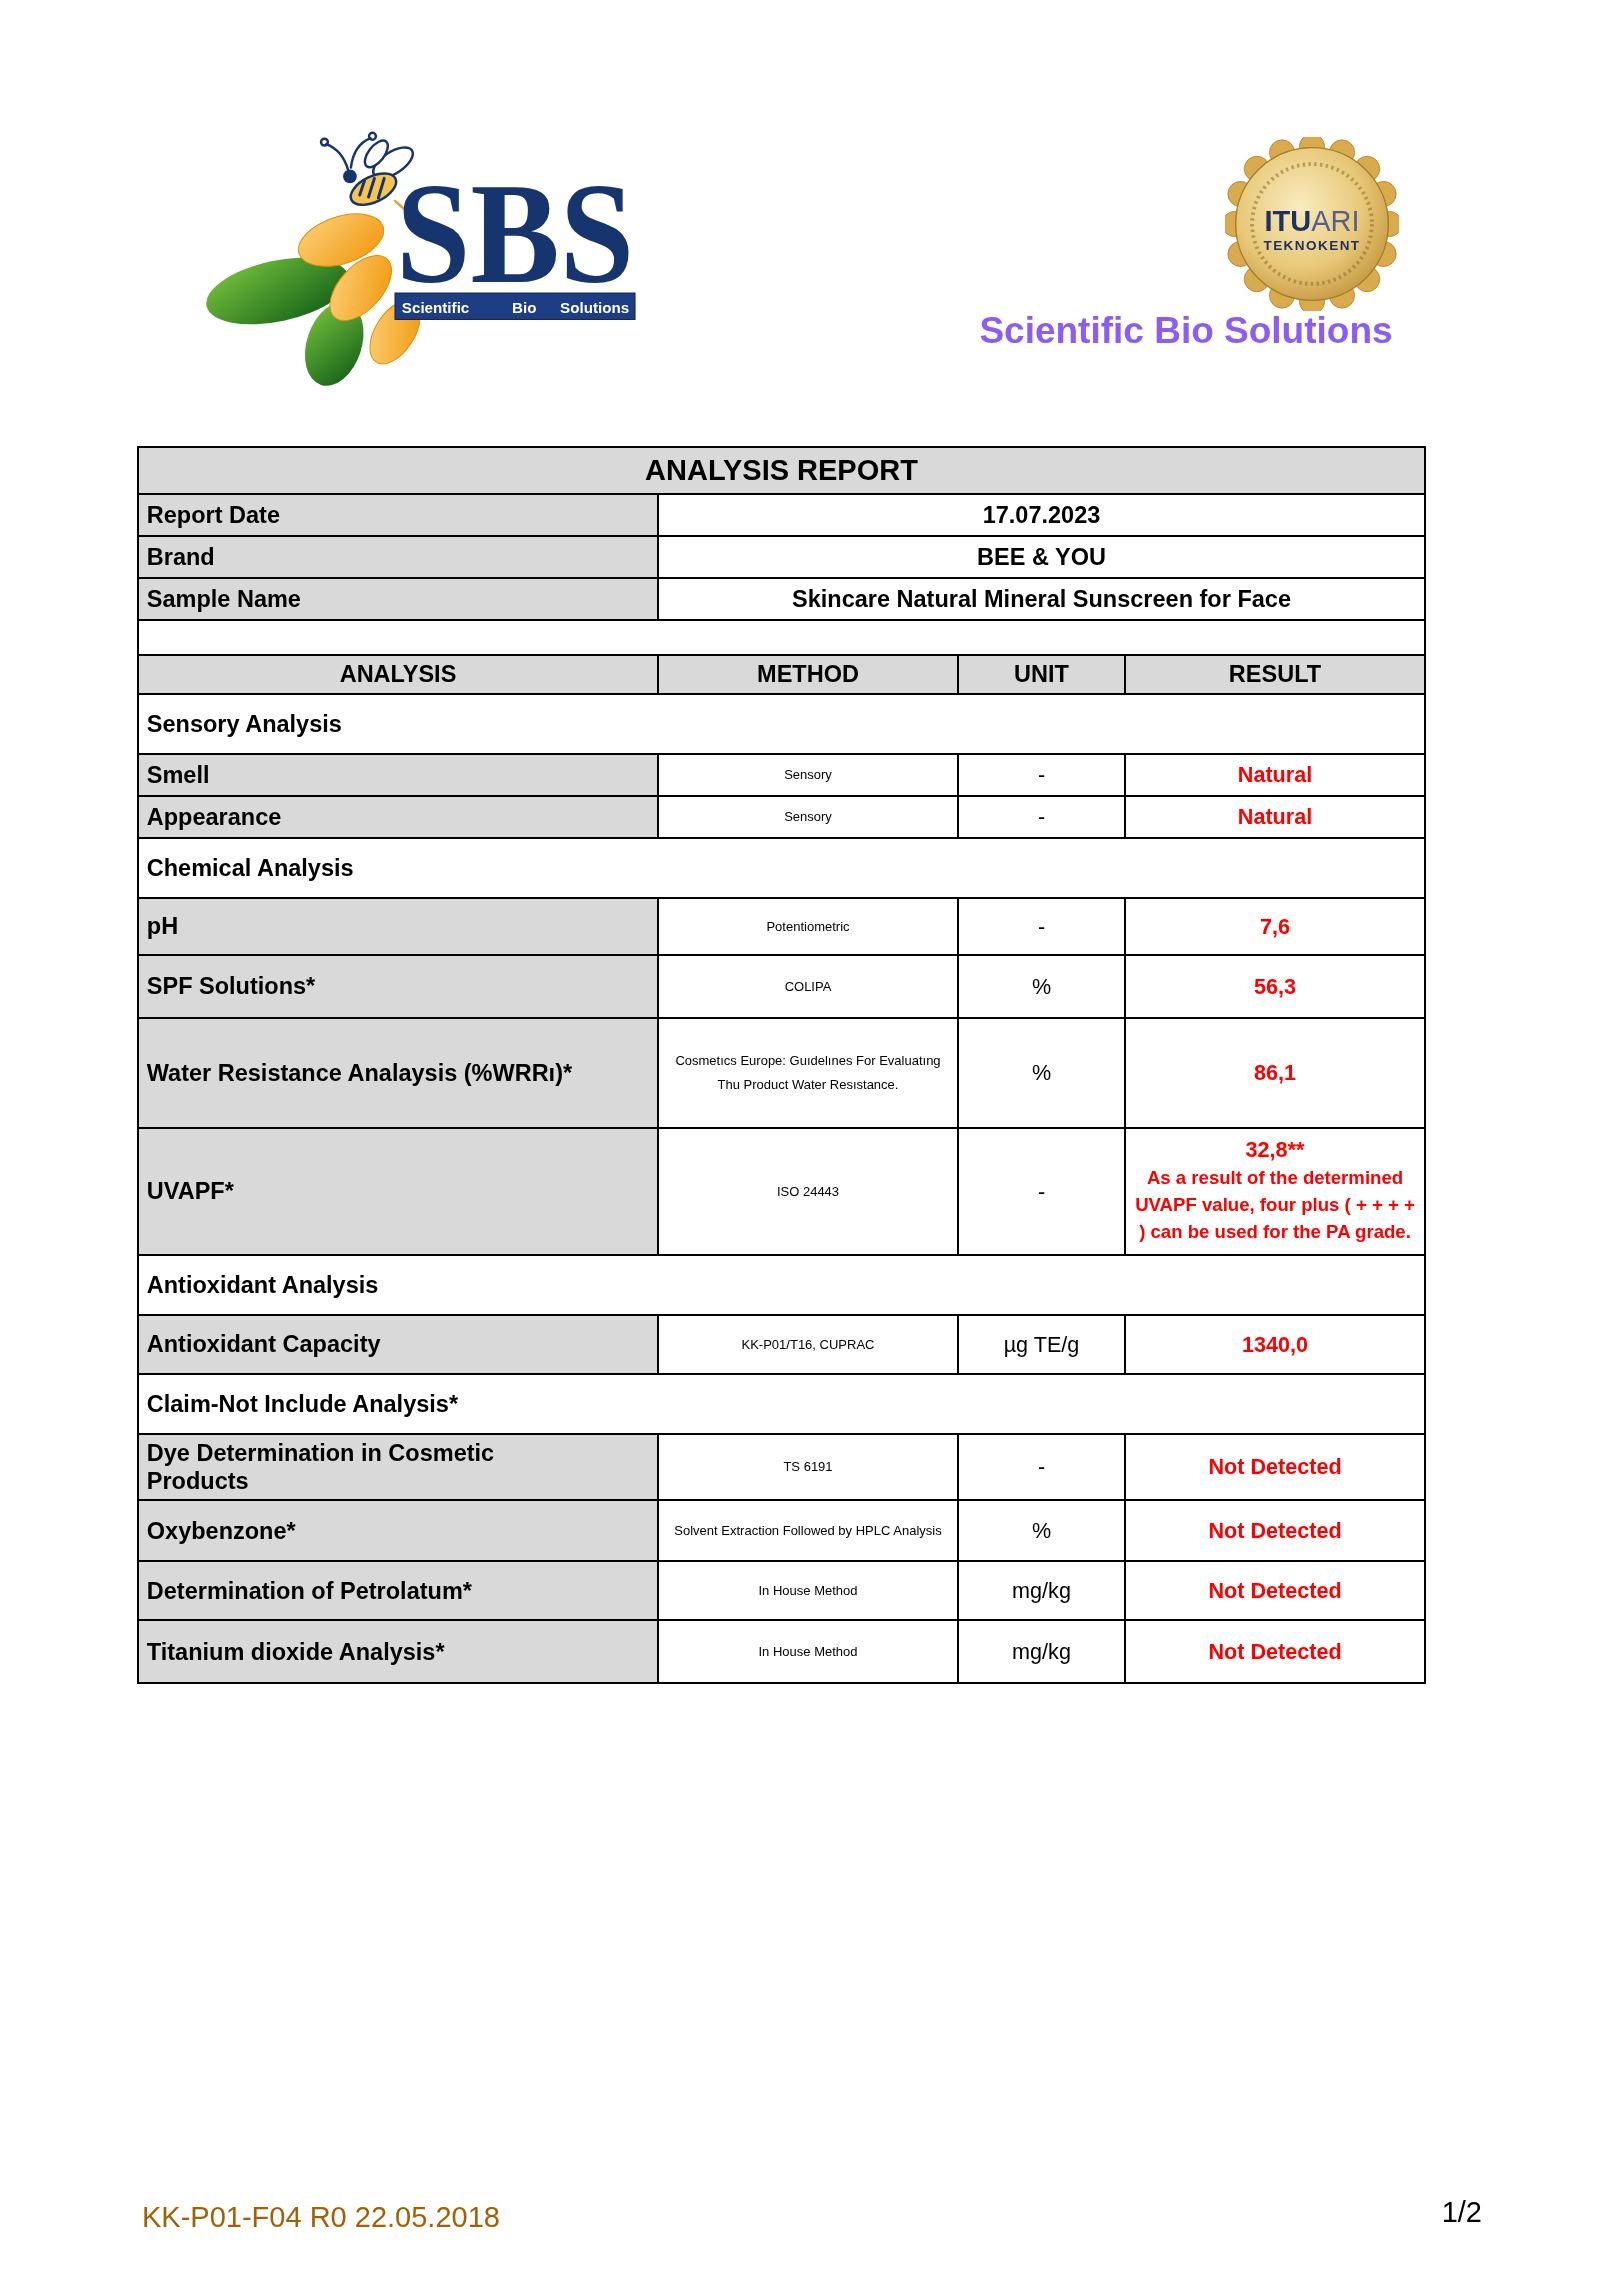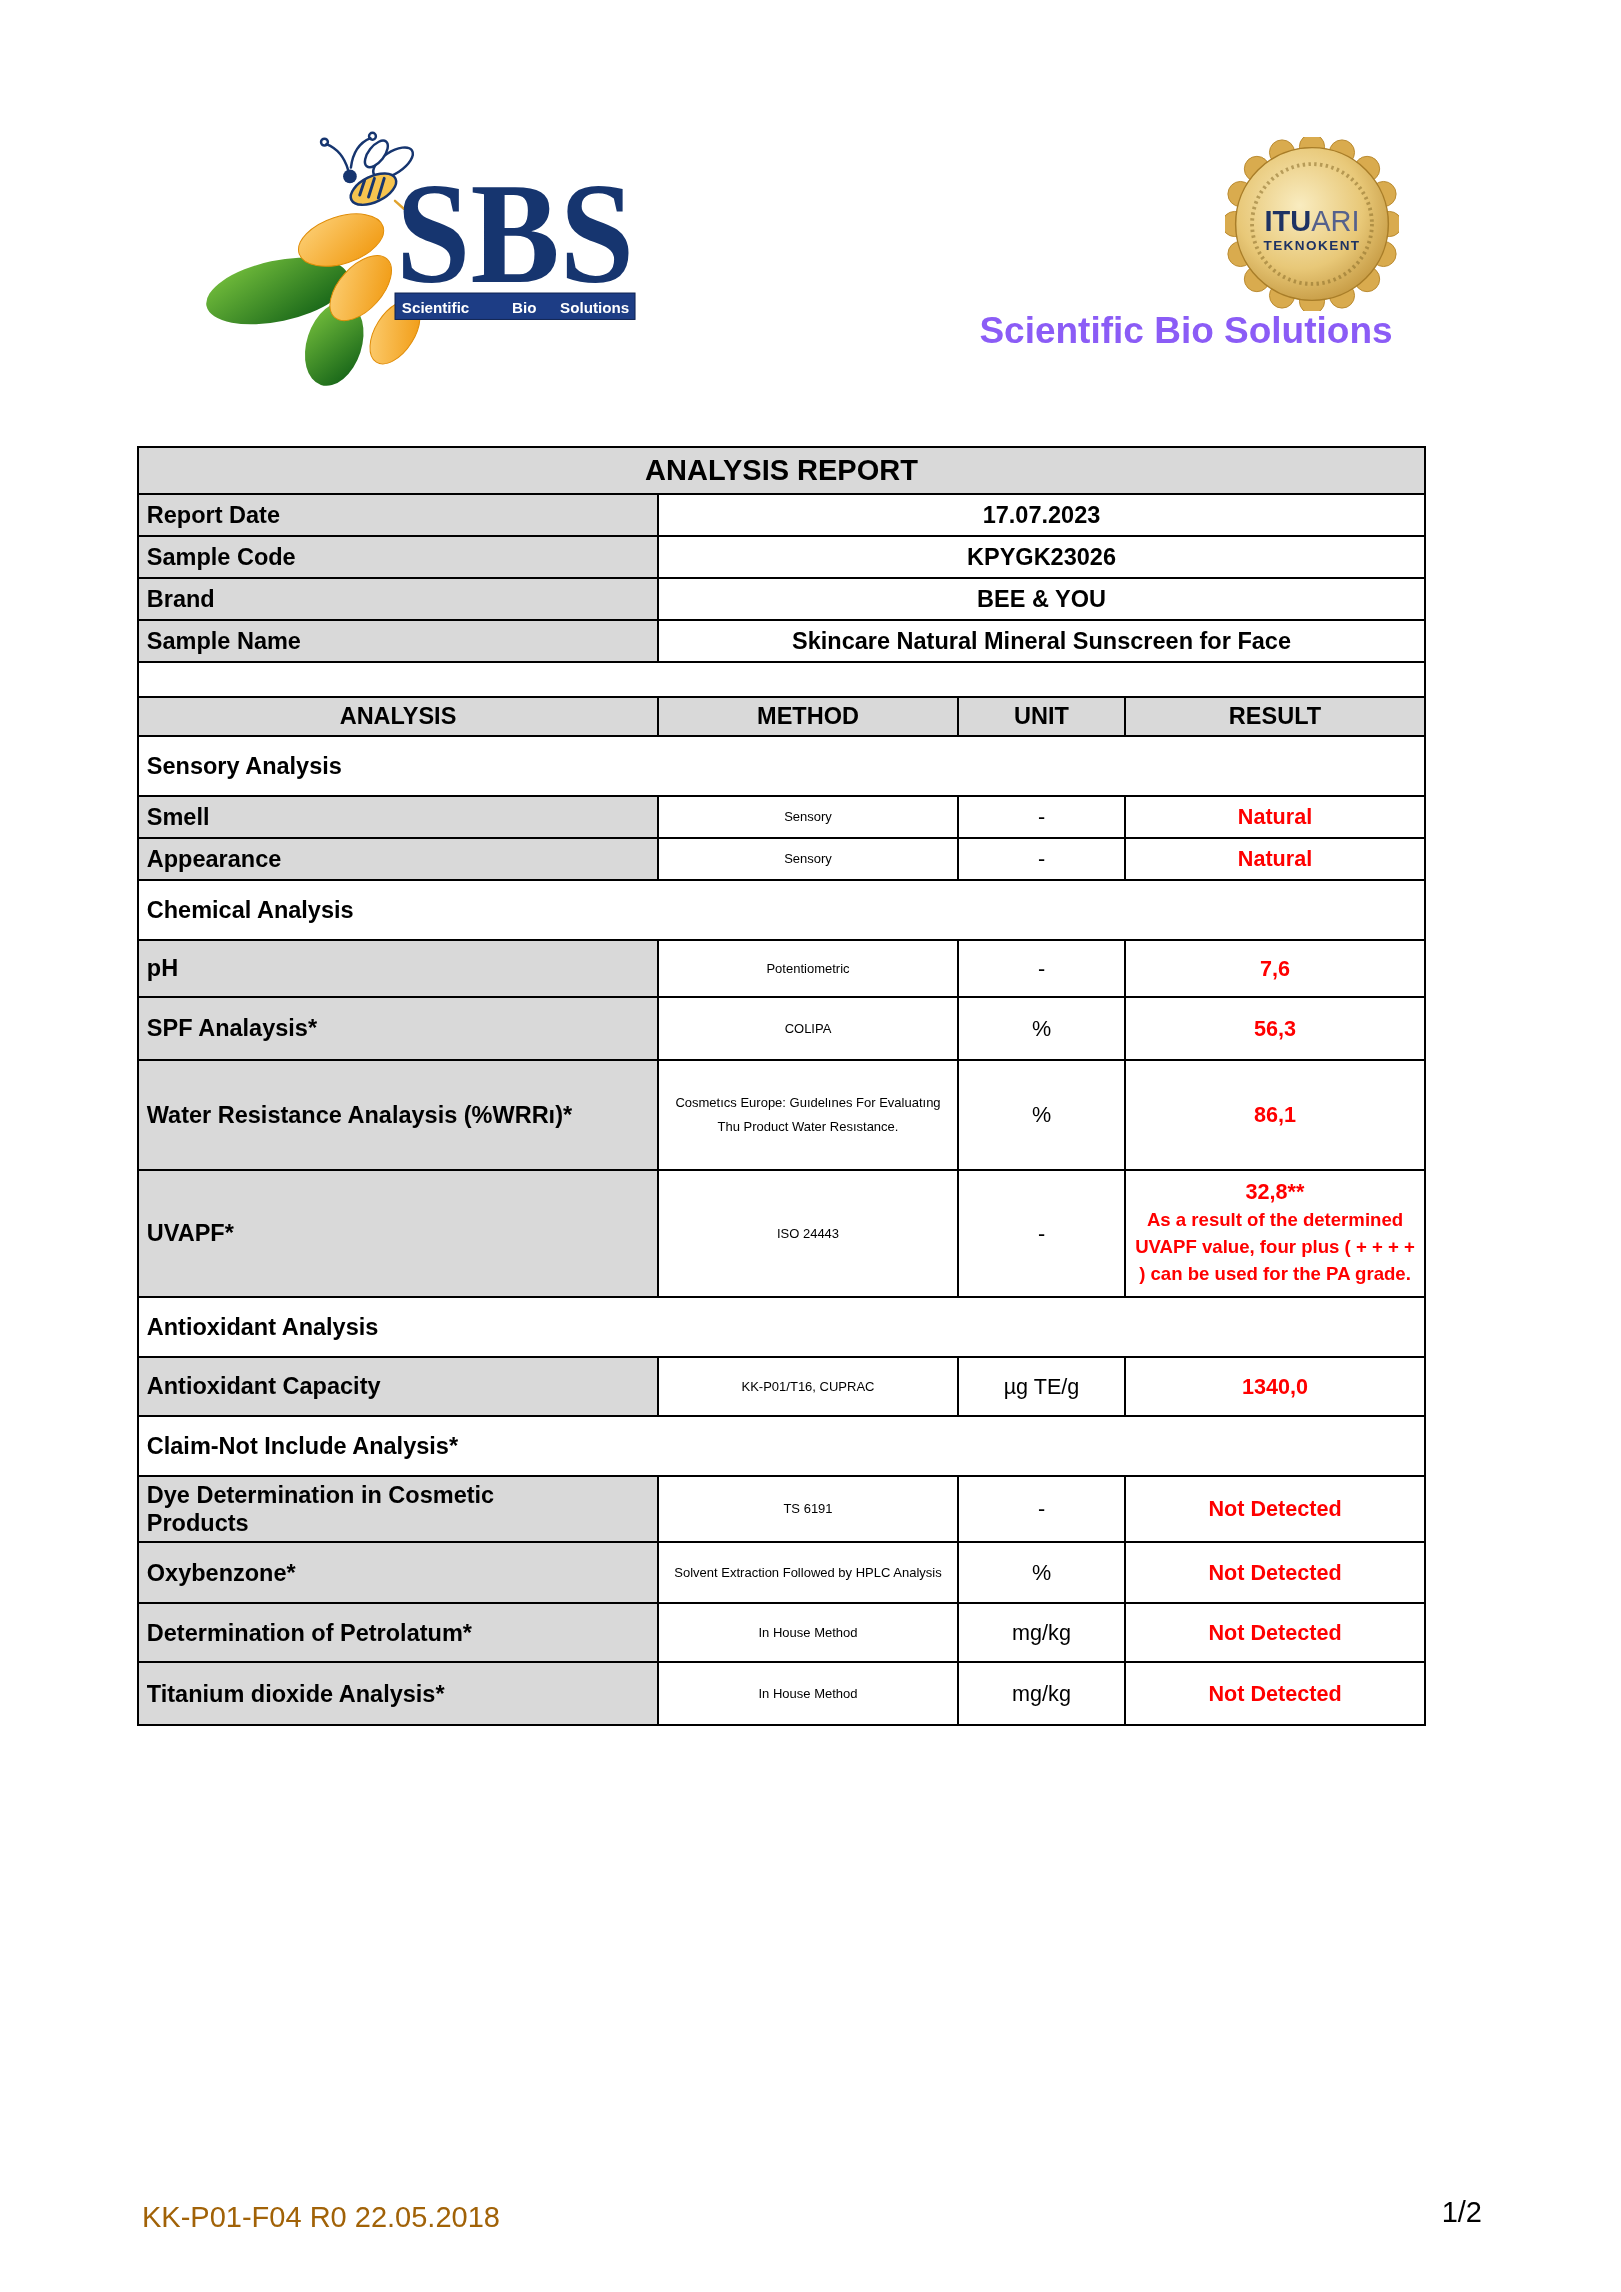--- a/index.html
+++ b/index.html
@@ -149,24 +149,20 @@
   <tbody>
       <tr class="h-title">
     <td colspan="4" class="gray title-cell">ANALYSIS REPORT</td>
   </tr>
 
   <tr class="h-meta">
     <td class="gray lab">Report Date</td>
     <td colspan="3" class="val">17.07.2023</td>
   </tr>
   <tr class="h-meta">
-    <td class="gray lab">Sample Code</td>
-    <td colspan="3" class="val">KPYGK23026</td>
-  </tr>
-  <tr class="h-meta">
     <td class="gray lab">Brand</td>
     <td colspan="3" class="val">BEE &amp; YOU</td>
   </tr>
   <tr class="h-meta">
     <td class="gray lab">Sample Name</td>
     <td colspan="3" class="val">Skincare Natural Mineral Sunscreen for Face</td>
   </tr>
 
   <tr class="h-blank">
     <td colspan="4"></td>
@@ -200,21 +196,21 @@
     <td colspan="4" class="sec">Chemical Analysis</td>
   </tr>
 
   <tr class="h-ph bt3">
     <td class="gray lab">pH</td>
     <td class="method">Potentiometric</td>
     <td class="unit">-</td>
     <td class="result">7,6</td>
   </tr>
   <tr class="h-spf">
-    <td class="gray lab">SPF Analaysis*</td>
+    <td class="gray lab">SPF Solutions*</td>
     <td class="method">COLIPA</td>
     <td class="unit">%</td>
     <td class="result">56,3</td>
   </tr>
   <tr class="h-wr">
     <td class="gray lab">Water Resistance Analaysis (%WRRı)*</td>
     <td class="method tall-lines">Cosmetıcs Europe: Guıdelınes For Evaluatıng Thu Product Water Resıstance.</td>
     <td class="unit">%</td>
     <td class="result">86,1</td>
   </tr>

